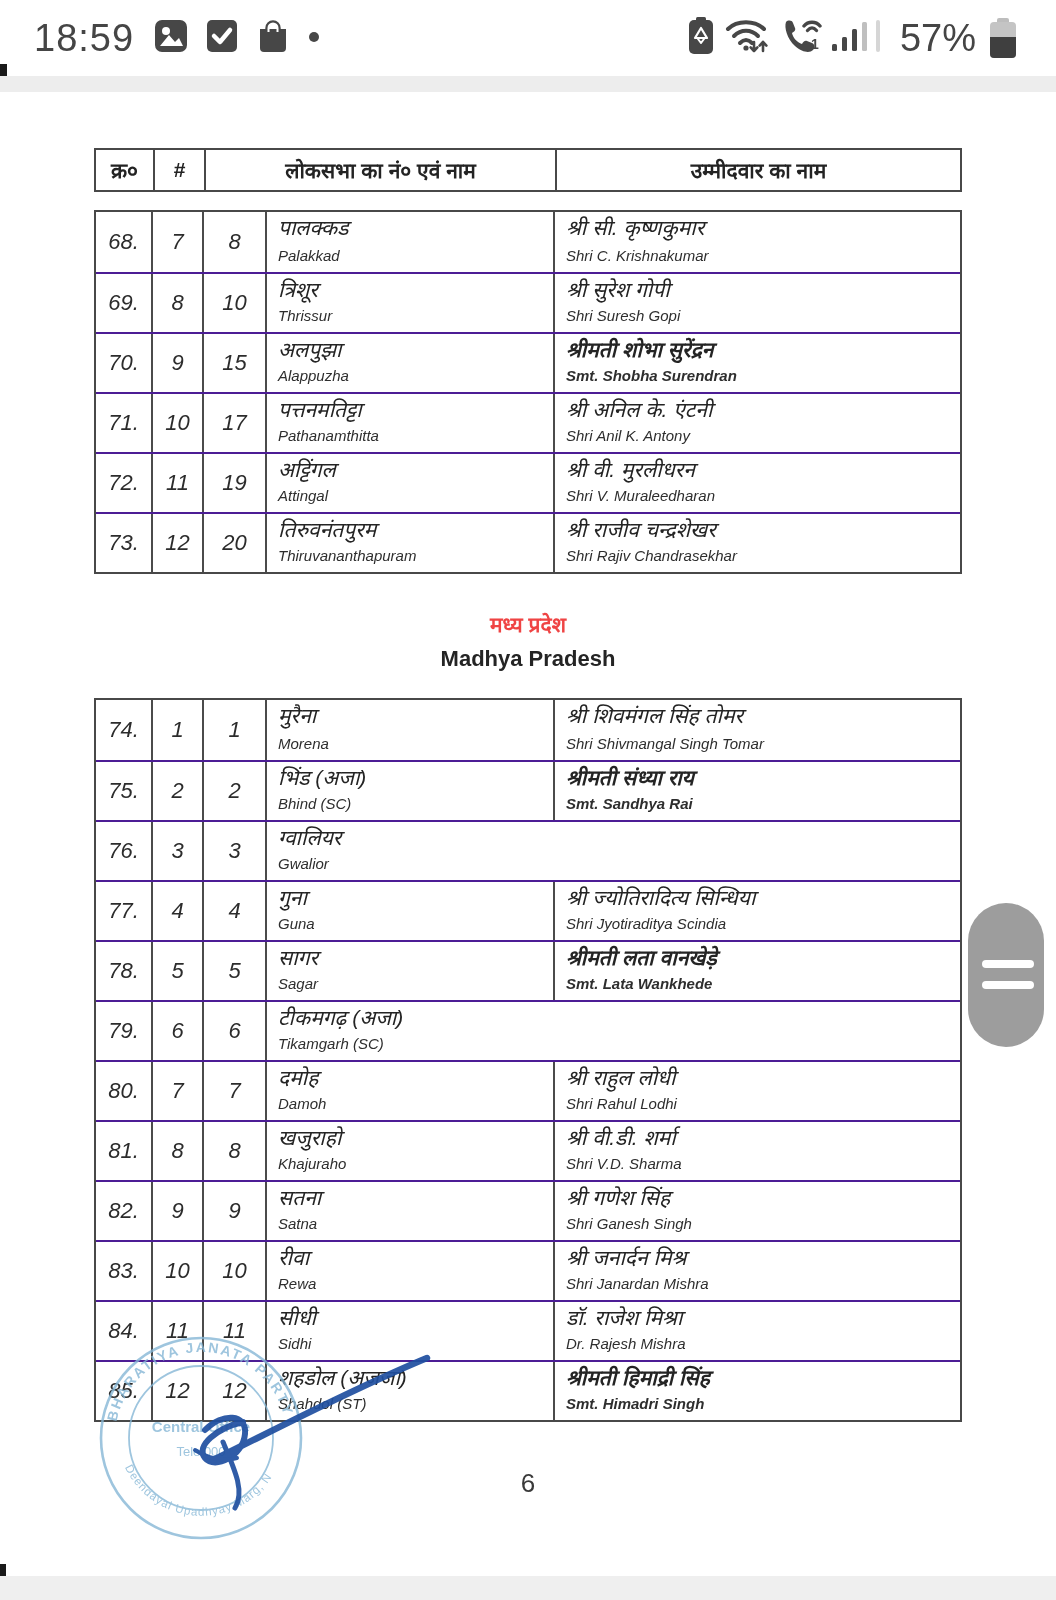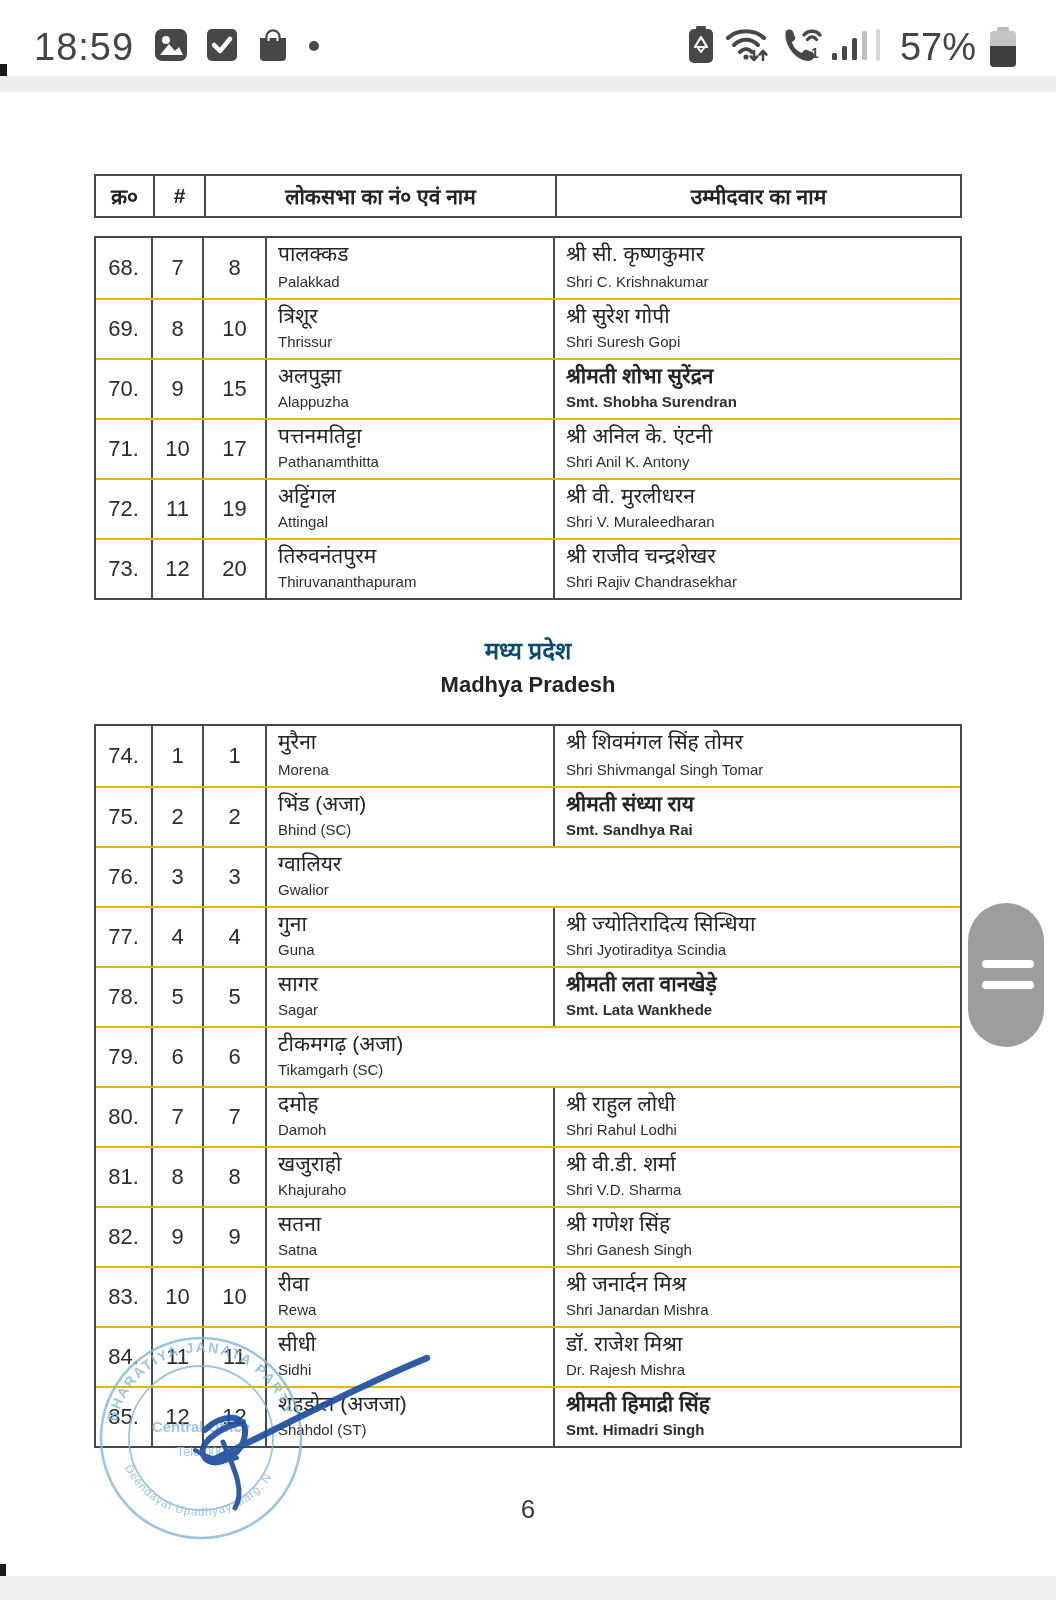--- a/index.html
+++ b/index.html
@@ -1,54 +1,54 @@
 <!DOCTYPE html>
 <html><head>
 <meta charset="utf-8">
 <style>
   * { margin:0; padding:0; box-sizing:border-box; }
   html,body { width:1056px; height:1600px; }
   body { font-family:"Liberation Sans","DejaVu Sans",sans-serif; background:#ffffff; position:relative; overflow:hidden; color:#2a2a2a; }
 
   
-  .statusbar { position:absolute; top:9px; left:0; width:1056px; height:76px; background:#fff; display:flex; align-items:center; }
+  .statusbar { position:absolute; top:0; left:0; width:1056px; height:76px; background:#fff; display:flex; align-items:center; }
   .sb-time { font-size:38px; color:#454545; margin-left:34px; letter-spacing:1px; }
   .sb-left-icons { display:flex; align-items:center; gap:18px; margin-left:20px; }
   .sb-right { margin-left:auto; display:flex; align-items:center; gap:10px; margin-right:40px; }
   .sb-pct { font-size:38px; color:#454545; margin-left:6px; }
   .tick-top { position:absolute; left:0; top:64px; width:7px; height:26px; background:#1a1a1a; }
   .statusbar-strip { position:absolute; top:76px; left:0; width:1056px; height:16px; background:#ededed; }
 
   
   .batt { position:relative; width:26px; height:40px; margin-left:4px; }
   .batt .nub { position:absolute; top:0; left:7px; width:12px; height:5px; background:#bdbdbd; border-radius:2px 2px 0 0; }
   .batt .bodyb { position:absolute; top:4px; left:0; width:26px; height:36px; background:#c4c4c4; border-radius:4px; overflow:hidden; }
   .batt .fill { position:absolute; bottom:0; left:0; width:100%; height:58%; background:#3f3f3f; }
 
   
-  .page-flow { position:absolute; left:94px; top:148px; width:868px;margin-top:26px; }
+  .page-flow { position:absolute; left:94px; top:148px; width:868px; }
 
   .tbl { width:100%; border:2px solid #484848; background:transparent; }
   .hdr-row { display:grid; grid-template-columns:57px 51px 351px 1fr; height:40px; }
   .hdr-row .cell { display:flex; align-items:center; justify-content:center; font-weight:bold; font-size:21px; color:#232323; border-left:2px solid #484848; }
   .hdr-row .cell:first-child { border-left:none; }
 
-  .body-tbl { margin-top:18px; }
-  .trow { display:grid; grid-template-columns:55px 51px 63px 288px 1fr; height:60px; border-top:2px solid #eab308; }
+  .body-tbl { margin-top:18px;font-style:italic; }
+  .trow { display:grid; grid-template-columns:55px 51px 63px 288px 1fr; height:60px; border-top:2px solid #4c1d95; }
   .trow:first-child { border-top:none; }
   .trow .cell { border-left:2px solid #4b4b4b; }
   .trow .cell:first-child { border-left:none; }
   .c-num { display:flex; align-items:center; justify-content:center; font-size:22px; color:#2c2c2c; }
   .c-txt { display:flex; flex-direction:column; justify-content:space-between; padding:3px 6px 4px 11px; overflow:hidden; }
   .c-txt .hi { font-size:21px; color:#242424; line-height:26px; white-space:nowrap; }
   .c-txt .en { font-size:15px; color:#2e2e2e; line-height:25px; white-space:nowrap; }
   .trow.bold .c-cand .hi, .trow.bold .c-cand .en { font-weight:bold; }
 
   .state-heading { text-align:center; margin-top:34px; }
-  .state-heading .hi { font-size:24px; font-weight:bold; color:#0c4a6e; line-height:34px; }
+  .state-heading .hi { font-size:21px; font-weight:bold; color:#ef4444; line-height:34px; }
   .state-heading .en { font-size:22px; font-weight:bold; color:#242424; line-height:34px; }
   .body-tbl.after-heading { margin-top:22px; }
 
   .page-number { text-align:center; margin-top:46px; font-size:26px; color:#3a3a3a; }
 
   
   .stamp-svg { position:absolute; left:95px; top:1332px; }
   .sig-svg { position:absolute; left:95px; top:1330px; }
 
   

